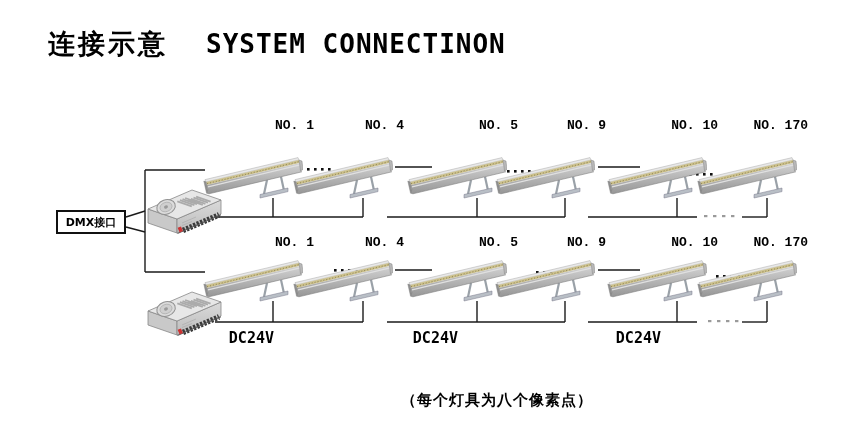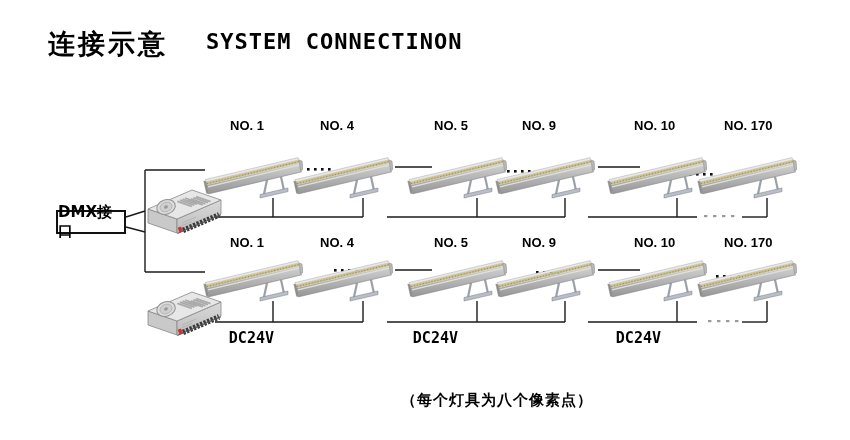--- a/index.html
+++ b/index.html
@@ -6,31 +6,31 @@
   .stage{
     position:relative;width:850px;height:440px;background:#ffffff;overflow:hidden;
     font-family:"Liberation Sans","DejaVu Sans",sans-serif;color:#000;
   }
   .abs{position:absolute;}
   .title-zh{
     left:48px;top:26px;font-size:27px;font-weight:bold;letter-spacing:3px;
     font-family:"DejaVu Sans","Liberation Sans",sans-serif;
   }
   .title-en{
-    left:206px;top:29px;font-size:22px;font-weight:bold;letter-spacing:1px;
+    left:206px;top:29px;font-size:26px;font-weight:bold;letter-spacing:1px;
     font-family:"DejaVu Sans Mono","Liberation Mono",monospace;
   }
   .dmx-box{
     left:56px;top:210px;width:70px;height:24px;border:2px solid #111;background:#fff;
     box-sizing:border-box;display:flex;align-items:center;justify-content:center;
-    font-size:15px;font-weight:bold;font-family:"DejaVu Sans","Liberation Sans",sans-serif;
+    font-size:11px;font-weight:bold;font-family:"DejaVu Sans","Liberation Sans",sans-serif;
   }
   .fx-label{
-    width:84px;text-align:left;font-size:13px;font-weight:bold;
-    font-family:Liberation Sans, sans-serif;letter-spacing:0px;
+    width:84px;text-align:right;font-size:13px;font-weight:bold;
+    font-family:Liberation Mono, monospace;letter-spacing:0px;
   }
   .row1-label{top:118px;}
   .row2-label{top:235px;}
   .dc-label{
     width:74px;text-align:right;top:329px;font-size:15px;font-weight:bold;
     font-family:"DejaVu Sans Mono","Liberation Mono",monospace;
   }
   .caption{
     left:401px;top:355px;font-size:15px;font-weight:bold;letter-spacing:1px;
     font-family:"DejaVu Sans","Liberation Sans",sans-serif;

